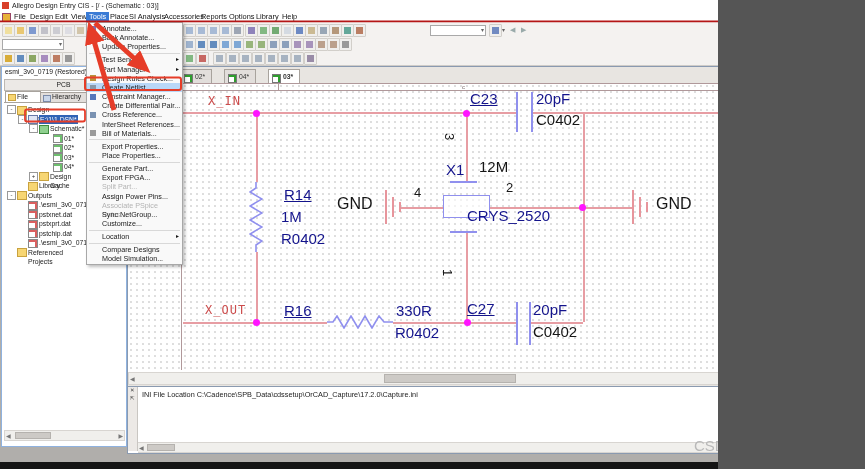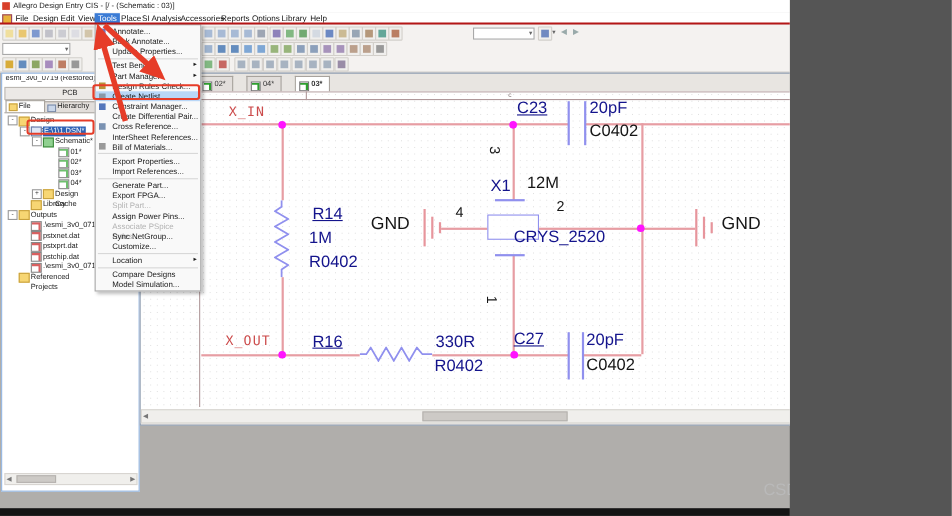--- a/index.html
+++ b/index.html
@@ -394,36 +394,47 @@
     <div class="mi"><span>Part Manager</span><span class="sub">▸</span></div>
     <div class="mi"><span class="mico" style="--c:#b8923a;"></span><span>Design Rules Check...</span></div>
     <div class="mi hl"><span class="mico" style="--c:#8899aa;"></span><span>Create Netlist...</span></div>
     <div class="mi"><span class="mico" style="--c:#5577bb;"></span><span>Constraint Manager...</span></div>
     <div class="mi"><span>Create Differential Pair...</span></div>
     <div class="mi"><span class="mico" style="--c:#7a92b2;"></span><span>Cross Reference...</span></div>
     <div class="mi"><span>InterSheet References...</span></div>
     <div class="mi"><span class="mico" style="--c:#9a9a9a;"></span><span>Bill of Materials...</span></div>
     <div class="msep"></div>
     <div class="mi"><span>Export Properties...</span></div>
-    <div class="mi"><span>Import References...</span></div>
+    <div class="mi"><span>Place Properties...</span></div>
     <div class="msep"></div>
     <div class="mi"><span>Generate Part...</span></div>
     <div class="mi"><span>Export FPGA...</span></div>
     <div class="mi dis"><span>Split Part...</span></div>
     <div class="mi"><span>Assign Power Pins...</span></div>
     <div class="mi dis"><span>Associate PSpice Rules...</span></div>
     <div class="mi"><span>Sync NetGroup...</span></div>
     <div class="mi"><span>Customize...</span></div>
     <div class="msep"></div>
     <div class="mi"><span>Location</span><span class="sub">▸</span></div>
     <div class="msep"></div>
     <div class="mi"><span>Compare Designs</span></div>
     <div class="mi"><span>Model Simulation...</span></div>
   </div>
 
+  <div class="abs" id="logwin">
+    <div class="abs" style="left:0;top:0;width:9px;height:64px;background:#ece9e6;border-right:1px solid #c9c6c2;">
+      <span class="t" style="left:2px;top:1px;font-size:5.5px;color:#444;">✕</span>
+      <span class="t" style="left:2px;top:9px;font-size:5.5px;color:#444;">⇱</span>
+    </div>
+    <span class="t" style="left:14px;top:4px;">INI File Location C:\Cadence\SPB_Data\cdssetup\OrCAD_Capture\17.2.0\Capture.ini</span>
+    <div class="sbtrack" style="left:10px;top:55px;width:697px;height:9px;border-left:none;">
+      <span class="sbarrow" style="left:1px;top:1px;">◀</span>
+      <span class="sbthumb" style="left:9px;top:1px;width:26px;height:5px;"></span>
+    </div>
+  </div>
 
   <div class="abs" style="left:773px;top:393px;width:89px;height:13px;background:#fff;border:1px solid #ddd;border-radius:3px;box-shadow:0 1px 2px rgba(0,0,0,.2);z-index:56;">
     <span class="t" style="left:3px;top:1px;font-size:10px;font-weight:bold;color:#f4560f;font-style:italic;">S</span>
     <span class="abs" style="left:16px;top:3px;width:7px;height:7px;background:#3b7fe0;"></span>
     <span class="abs" style="left:26px;top:3px;width:7px;height:7px;background:#5a95e8;"></span>
     <span class="abs" style="left:36px;top:3px;width:7px;height:7px;background:#3b7fe0;"></span>
     <span class="abs" style="left:46px;top:3px;width:7px;height:7px;background:#5a95e8;"></span>
     <span class="abs" style="left:56px;top:3px;width:7px;height:7px;background:#3b7fe0;"></span>
     <span class="abs" style="left:66px;top:3px;width:7px;height:7px;background:#5a95e8;"></span>
   </div>

